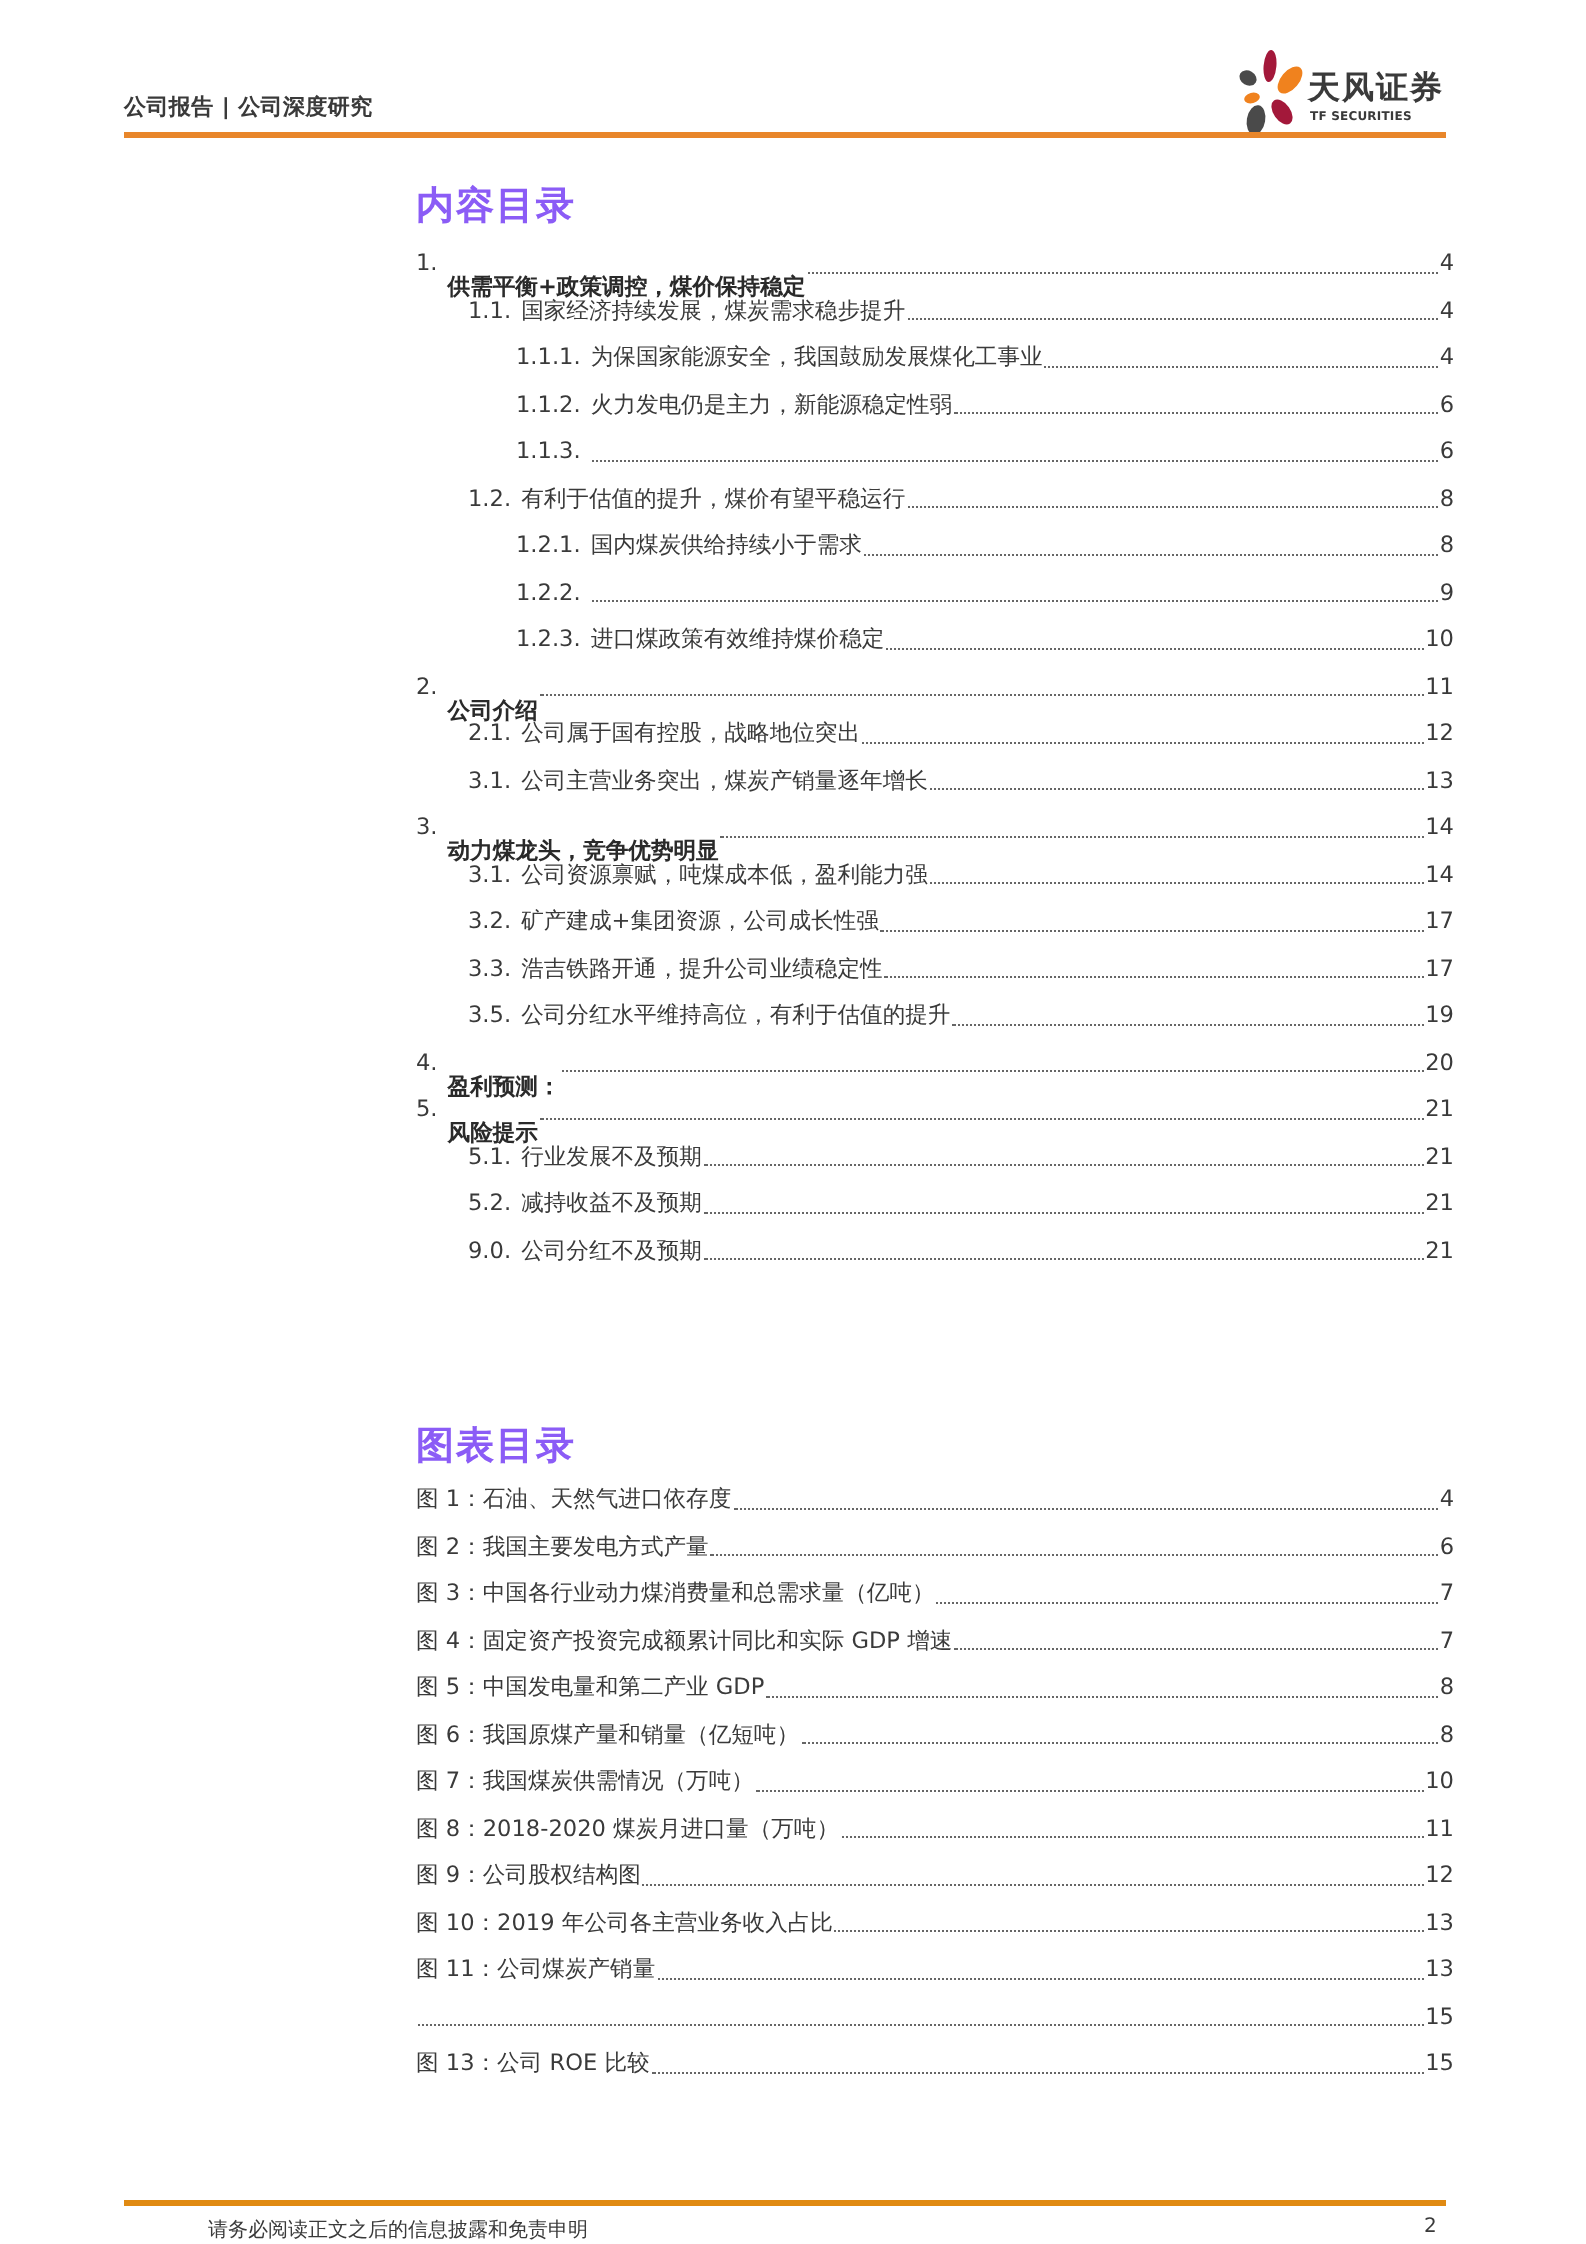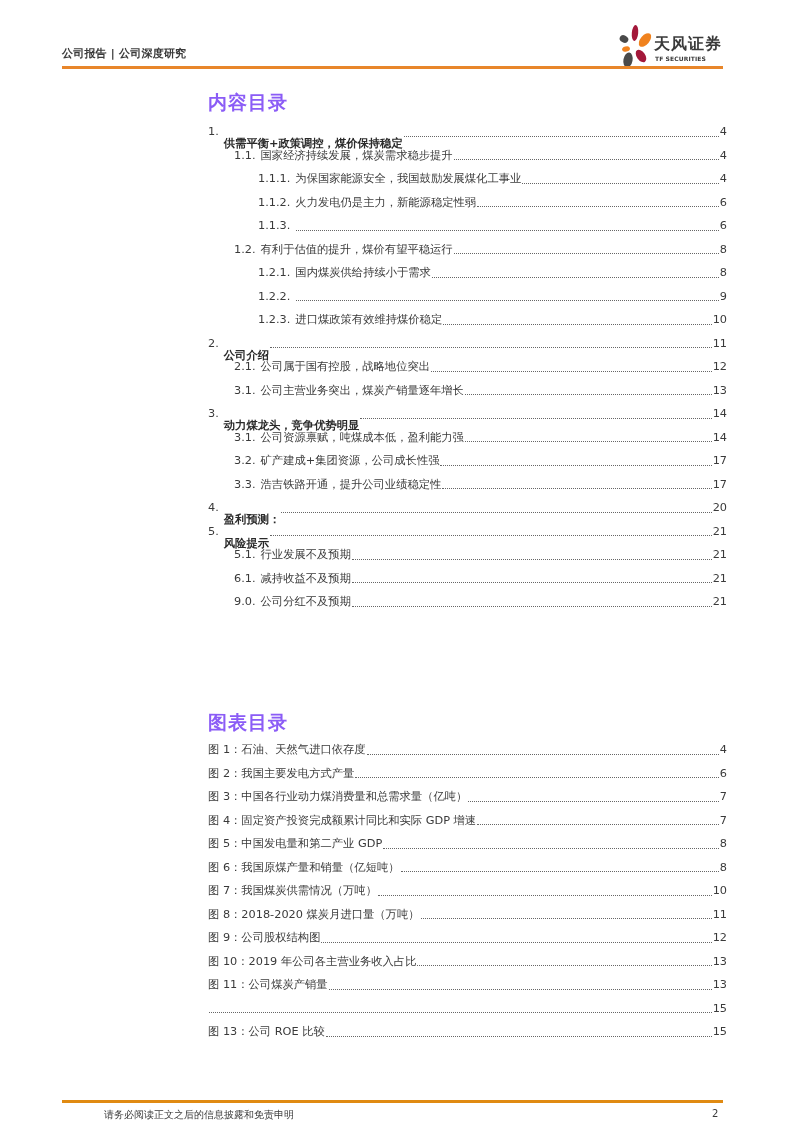--- a/index.html
+++ b/index.html
@@ -284,40 +284,46 @@
       <span class="text">矿产建成+集团资源，公司成长性强</span>
       <span class="dots"></span>
       <span class="page">17</span>
     </div>
     <div class="toc-row lvl-2">
       <span class="num">3.3.</span>
       <span class="text">浩吉铁路开通，提升公司业绩稳定性</span>
       <span class="dots"></span>
       <span class="page">17</span>
     </div>
+    <div class="toc-row lvl-2">
+      <span class="num">3.5.</span>
+      <span class="text">公司分红水平维持高位，有利于估值的提升</span>
+      <span class="dots"></span>
+      <span class="page">19</span>
+    </div>
     <div class="toc-row lvl-1">
       <span class="num">4.</span>
       <span class="text">盈利预测：</span>
       <span class="dots"></span>
       <span class="page">20</span>
     </div>
     <div class="toc-row lvl-1">
       <span class="num">5.</span>
       <span class="text">风险提示</span>
       <span class="dots"></span>
       <span class="page">21</span>
     </div>
     <div class="toc-row lvl-2">
       <span class="num">5.1.</span>
       <span class="text">行业发展不及预期</span>
       <span class="dots"></span>
       <span class="page">21</span>
     </div>
     <div class="toc-row lvl-2">
-      <span class="num">6.1.</span>
+      <span class="num">5.2.</span>
       <span class="text">减持收益不及预期</span>
       <span class="dots"></span>
       <span class="page">21</span>
     </div>
     <div class="toc-row lvl-2">
       <span class="num">9.0.</span>
       <span class="text">公司分红不及预期</span>
       <span class="dots"></span>
       <span class="page">21</span>
     </div>

